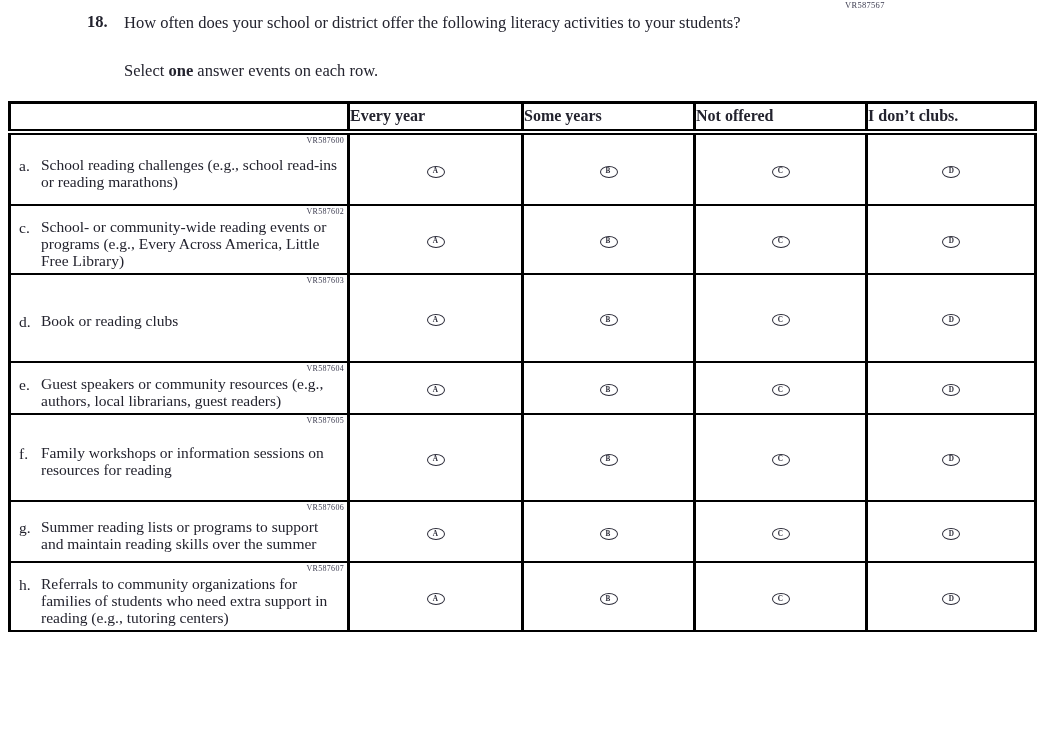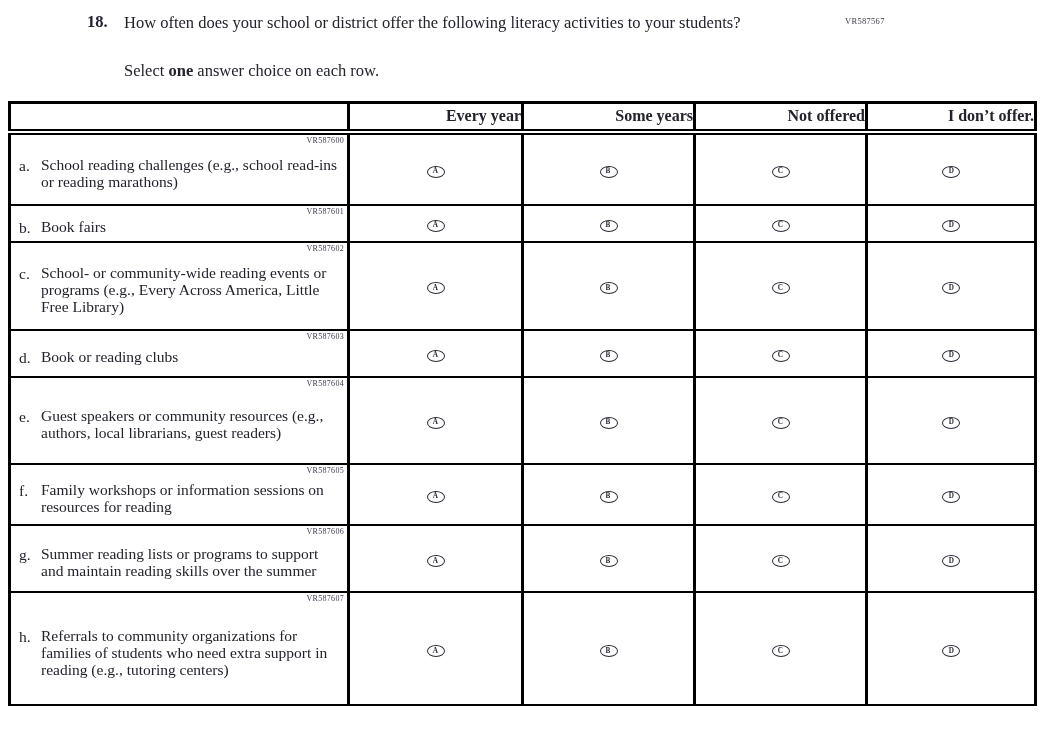--- a/index.html
+++ b/index.html
@@ -3,21 +3,21 @@
 <meta charset="utf-8">
 <style>
   * { margin:0; padding:0; box-sizing:border-box; }
   html, body { background:#ffffff; }
   body {
     width:1042px; height:736px; position:relative; overflow:hidden;
     font-family:"Liberation Serif","DejaVu Serif",serif;
     color:#23232e;
   }
   .vr-top {
-    position:absolute; left:845px; top:16px;
+    position:absolute; left:845px; top:0;
     font-size:8.5px; color:#3c3c50; letter-spacing:.3px;
   }
   .qnum {
     position:absolute; left:87px; top:12px;
     font-size:16.5px; font-weight:bold;
   }
   .qtext {
     position:absolute; left:124px; top:12px; width:676px;
     font-size:16.5px; line-height:21px;
   }
@@ -34,21 +34,21 @@
   }
   th, td {
     border:2px solid #000;
     border-left-width:3px; border-right-width:3px;
     padding:0;
   }
   table { border:2px solid #000; border-top-width:3px; }
   thead th {
     border-bottom:6px double #000;
     height:29px; font-size:16px; font-weight:bold;
-    text-align:right; vertical-align:middle;
+    text-align:left; vertical-align:middle;
   }
   tbody tr:nth-child(1) td { height:73px; }
   tbody tr:nth-child(2) td { height:35px; }
   tbody tr:nth-child(3) td { height:88px; }
   tbody tr:nth-child(4) td { height:47px; }
   tbody tr:nth-child(5) td { height:87px; }
   tbody tr:nth-child(6) td { height:61px; }
   tbody tr:nth-child(7) td { height:67px; }
   tbody tr:nth-child(8) td { height:113px; }
 
@@ -81,38 +81,38 @@
   }
 </style>
 </head>
 <body>
 
 <div class="vr-top">VR587567</div>
 
 <div class="qnum">18.</div>
 <div class="qtext">How often does your school or district offer the following literacy activities to your students?</div>
 
-<div class="instruction"><span>Select </span><span class="bold-word">one</span><span> answer choice on each row.</span></div>
+<div class="instruction"><span>Select </span><span class="bold-word">one</span><span> answer events on each row.</span></div>
 
 <div class="survey-table-wrap">
 <table>
   <colgroup>
     <col style="width:339px">
         <col style="width:174px">
         <col style="width:172px">
         <col style="width:172px">
         <col style="width:169px">
   </colgroup>
   <thead>
     <tr>
       <th></th>
       <th>Every year</th>
       <th>Some years</th>
       <th>Not offered</th>
-      <th>I don’t offer.</th>
+      <th>I don’t clubs.</th>
     </tr>
   </thead>
   <tbody>
 
     <tr>
       <td class="label-cell">
         <span class="vr-code">VR587600</span>
         <div class="item-line">
           <span class="item-letter">a.</span>
           <span class="item-text">School reading challenges (e.g., school read-ins or reading marathons)</span>
@@ -125,41 +125,20 @@
               <span class="bubble-letter">B</span>
             </span></td>
       <td class="bubble-cell"><span class="bubble">
               <span class="bubble-letter">C</span>
             </span></td>
       <td class="bubble-cell"><span class="bubble">
               <span class="bubble-letter">D</span>
             </span></td>
     </tr>
 
-    <tr>
-      <td class="label-cell">
-        <span class="vr-code">VR587601</span>
-        <div class="item-line">
-          <span class="item-letter">b.</span>
-          <span class="item-text">Book fairs</span>
-        </div>
-      </td>
-      <td class="bubble-cell"><span class="bubble">
-              <span class="bubble-letter">A</span>
-            </span></td>
-      <td class="bubble-cell"><span class="bubble">
-              <span class="bubble-letter">B</span>
-            </span></td>
-      <td class="bubble-cell"><span class="bubble">
-              <span class="bubble-letter">C</span>
-            </span></td>
-      <td class="bubble-cell"><span class="bubble">
-              <span class="bubble-letter">D</span>
-            </span></td>
-    </tr>
 
     <tr>
       <td class="label-cell">
         <span class="vr-code">VR587602</span>
         <div class="item-line">
           <span class="item-letter">c.</span>
           <span class="item-text">School- or community-wide reading events or programs (e.g., Every Across America, Little Free Library)</span>
         </div>
       </td>
       <td class="bubble-cell"><span class="bubble">

